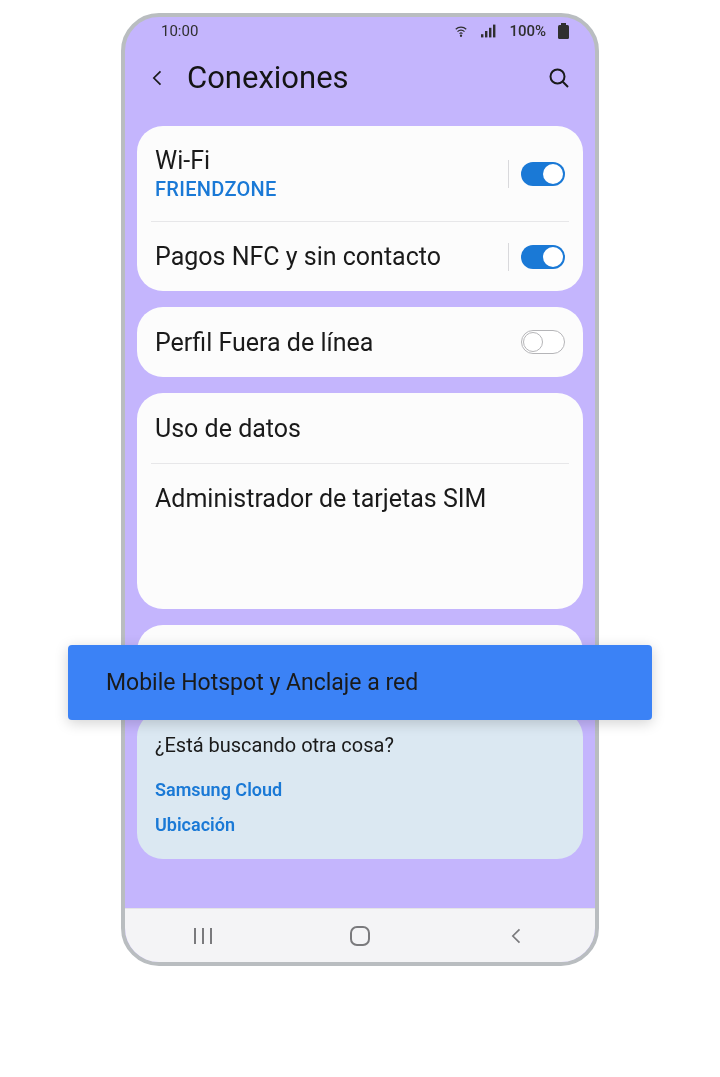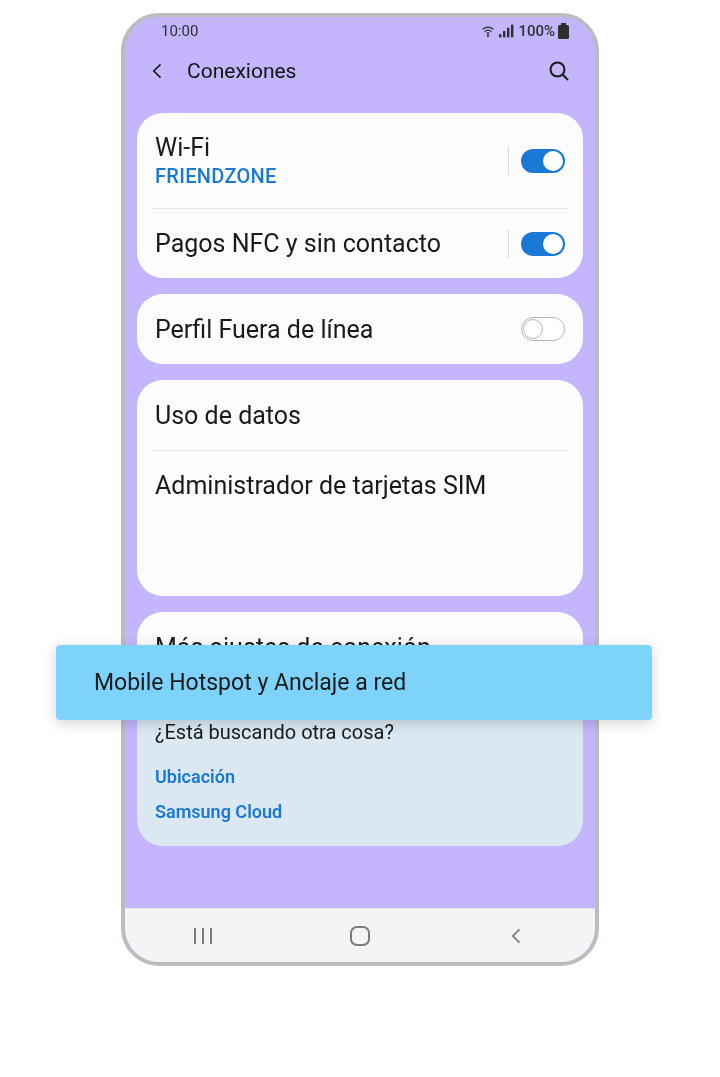--- a/index.html
+++ b/index.html
@@ -31,32 +31,32 @@
   
   .statusbar {
     height: 28px;
     display: flex;
     justify-content: space-between;
     align-items: center;
     padding: 0 26px 0 36px;
     font-size: 15px;
     color: #2f2f2f;
   }
-  .status-right { display:flex; align-items:center; gap:3px; font-weight:500;}
+  .status-right { display:flex; align-items:center; gap:12px; font-weight:500;}
   .status-right .ico { display:inline-flex; }
 
   
   .header {
     display: flex;
     align-items: center;
     padding: 14px 18px 30px 18px;
   }
   .back-ico { width:30px; display:flex; justify-content:center; }
   .header-title {
-    font-size: 21px; color:#141414; margin-left: 14px; flex:1;
+    font-size: 31px; color:#141414; margin-left: 14px; flex:1;
   }
   .search-btn { width:36px; display:flex; justify-content:center;}
 
   
   .content { padding: 0 12px; }
   .card {
     background: #fcfcfc;
     border-radius: 26px;
     margin-bottom: 16px;
     overflow: hidden;
@@ -88,23 +88,23 @@
   }
   .toggle.off { background:#fff; border:1.5px solid #b5b5b8; }
   .toggle.off::after {
     content:""; position:absolute; left:1px; top:1px;
     width:18px; height:18px; background:#fff; border:1.5px solid #b5b5b8; border-radius:50%;
   }
 
   
   .highlight {
     position:absolute;
-    left: 56px; right: 68px; 
+    left: 68px; right: 68px; 
     top: 645px;
-    background:#7dd3fc;
+    background:#3b82f6;
     border-radius:4px;
     box-shadow: 0 3px 14px rgba(0,0,0,0.18);
     padding: 24px 38px;
   }
   .highlight .title { font-size:23px; color:#1a1a1a; }
 
   
   .card.suggest {
     background:#dbe8f2;
   }
@@ -229,22 +229,22 @@
         <div class="row">
           <div class="text">
             <div class="title">Más ajustes de conexión</div>
           </div>
         </div>
       </div>
 
       <div class="card suggest">
         <div class="suggest-inner">
           <div class="suggest-q">¿Está buscando otra cosa?</div>
+          <span class="suggest-link">Samsung Cloud</span>
           <span class="suggest-link">Ubicación</span>
-          <span class="suggest-link">Samsung Cloud</span>
         </div>
       </div>
 
     </div>
 
     <div class="navbar">
       <div class="nav-btn">
         <svg width="22" height="20" viewBox="0 0 22 20" stroke="#7a7a7d" stroke-width="2">
             <line x1="3" y1="2" x2="3" y2="18"></line>
             <line x1="11" y1="2" x2="11" y2="18"></line>

